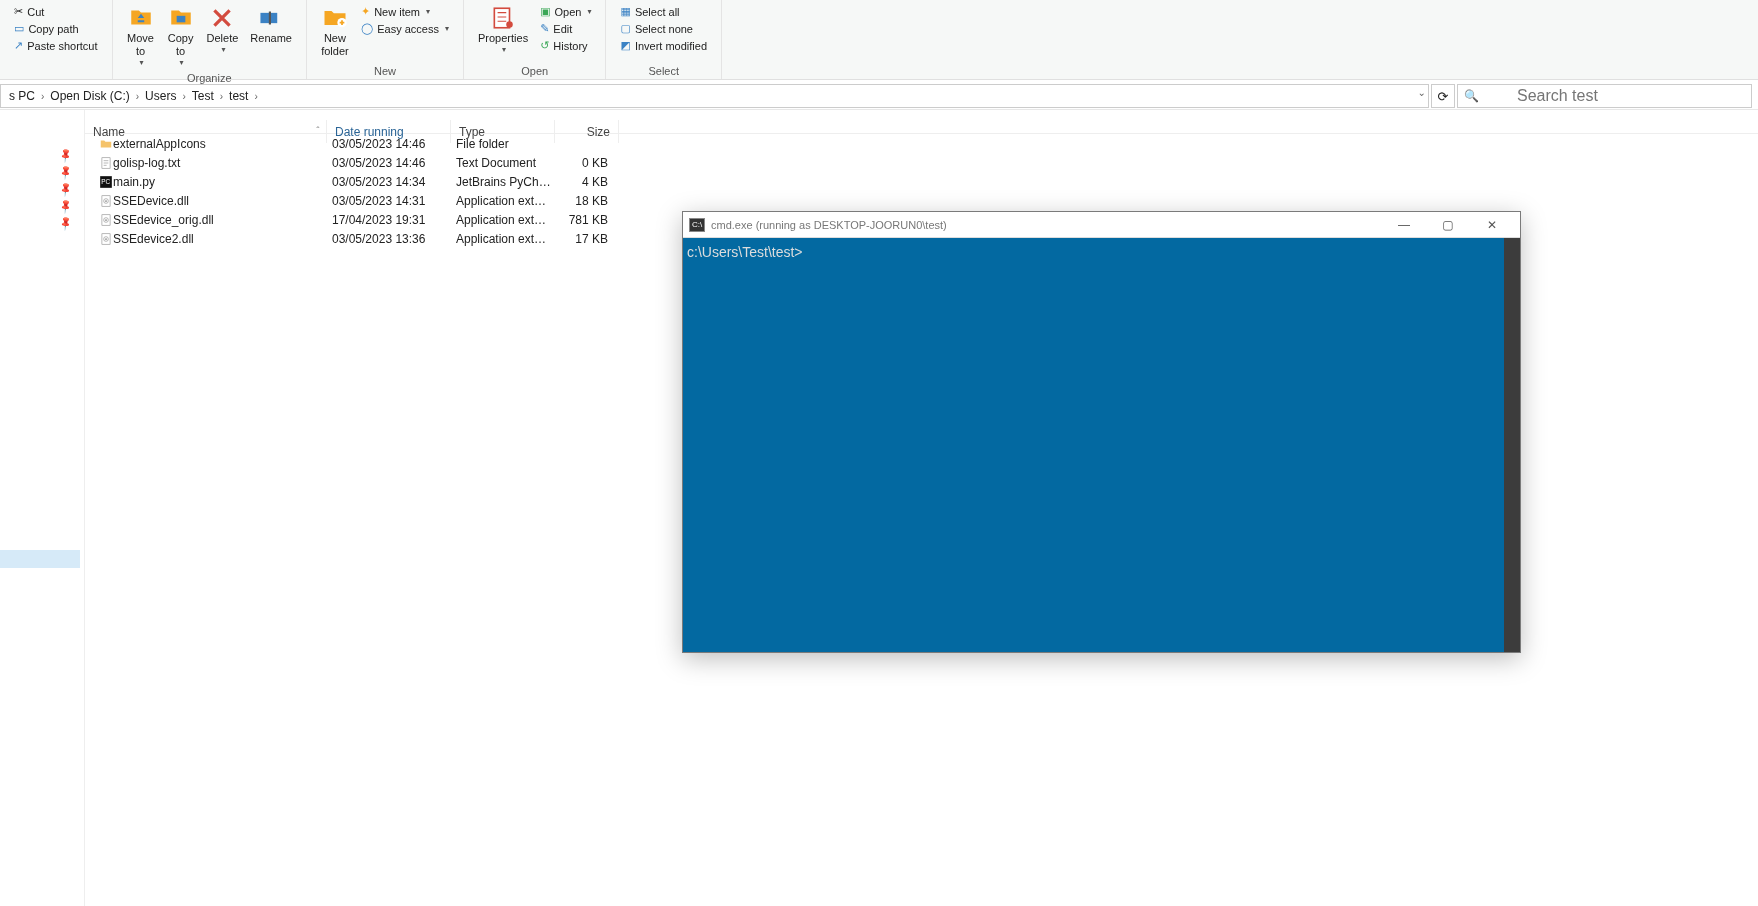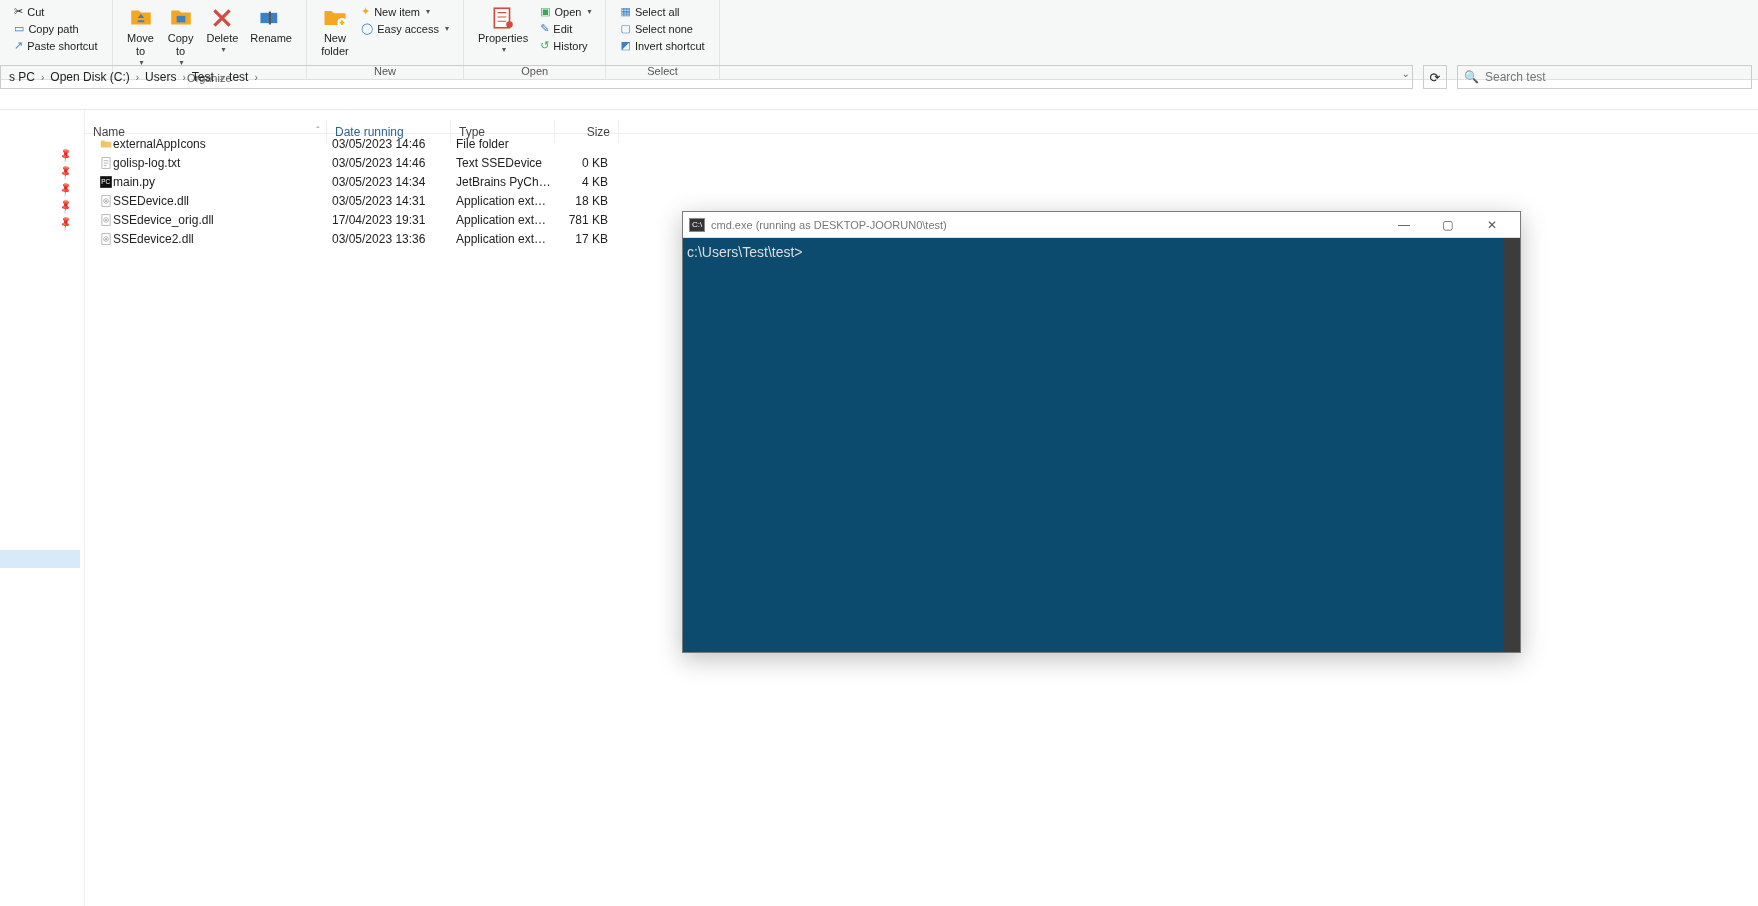--- a/index.html
+++ b/index.html
@@ -11,29 +11,29 @@
 .ribbon-group-body { display: flex; align-items: flex-start; flex: 1; padding-top: 2px; }
 .ribbon-group-title { font-size: 11px; color: #555; padding: 2px 0; }
 .ribbon-small-list { display: flex; flex-direction: column; gap: 2px; padding: 2px 4px; }
 .ribbon-small-item { display: flex; align-items: center; gap: 4px; font-size: 11px; padding: 1px 2px; cursor: default; white-space: nowrap; }
 .ribbon-big-btn { display: flex; flex-direction: column; align-items: center; justify-content: flex-start; padding: 2px 6px; font-size: 11px; text-align: center; line-height: 1.2; cursor: default; min-width: 40px; }
 .ribbon-big-btn .biglabel { margin-top: 0; }
 .ribbon-big-icon { width: 28px; height: 28px; display: flex; align-items: center; justify-content: center; }
 .drop-arrow { font-size: 8px; color: #555; margin-left: 2px; }
 
 
-.addr-row { height: 30px; display: flex; align-items: flex-end; padding: 4px 6px 20px 0; gap: 10px; border-bottom: 1px solid #e8e8e8; }
+.addr-row { height: 30px; display: flex; align-items: flex-start; padding: 4px 6px 20px 0; gap: 2px; border-bottom: 1px solid #e8e8e8; }
 .breadcrumb-box { flex: 1; border: 1px solid #ccc; height: 24px; display: flex; align-items: center; padding: 0 4px; font-size: 12px; position: relative; }
 .breadcrumb-box .crumbs { display: flex; align-items: center; gap: 2px; }
 .crumb { padding: 0 4px; cursor: default; }
 .crumb-sep { font-size: 10px; color: #666; }
 .bc-drop { position: absolute; right: 2px; top: 2px; font-size: 10px; color: #666; cursor: default; }
 .refresh-btn { width: 24px; height: 24px; border: 1px solid #ccc; display: flex; align-items: center; justify-content: center; font-size: 13px; cursor: default; }
 .search-box { width: 295px; height: 24px; border: 1px solid #ccc; display: flex; align-items: center; padding: 0 6px; gap: 6px; color: #888; font-size: 12px; }
-.search-box input { border: none; outline: none; flex: 1; font-size: 12px; color: #333; background: transparent; }
+.search-box input { border: none; outline: none; flex: 1; font-size: 16px; color: #333; background: transparent; margin-left: 32px; }
 
 
 .main { position: relative; display: flex; height: calc(906px - 80px - 30px); }
 .sidebar { width: 85px; border-right: 1px solid #eee; position: relative; }
 .pin-col { position: absolute; left: 60px; top: 40px; display: flex; flex-direction: column; gap: 6px; }
 .pin { font-size: 10px; color: #999; transform: rotate(-40deg); }
 .side-selected { position: absolute; left: 0; bottom: 338px; width: 80px; height: 18px; background: #d6eaf8; }
 
 .file-pane { flex: 1; position: relative; }
 .col-headers { display: flex; align-items: center; height: 24px; border-bottom: 1px solid #eee; font-size: 12px; color: #444; }
@@ -51,21 +51,21 @@
 .file-row .c-type { width: 104px; padding-left: 8px; white-space: nowrap; overflow: hidden; text-overflow: ellipsis; }
 .file-row .c-size { width: 64px; text-align: right; padding-right: 8px; }
 .file-icon { width: 14px; height: 14px; display: inline-flex; align-items: center; justify-content: center; font-size: 12px; }
 
 
 .cmd-window { position: absolute; left: 682px; top: 211px; width: 839px; height: 442px; border: 1px solid #7a7a7a; background: #fff; box-shadow: 0 6px 24px rgba(0,0,0,.25); display: flex; flex-direction: column; }
 .cmd-title { height: 26px; background: #fff; display: flex; align-items: center; padding: 0 6px; font-size: 11px; color: #777; border-bottom: 1px solid #ddd; }
 .cmd-title .cmd-icon { width: 16px; height: 14px; background: #333; color: #fff; font-size: 8px; display: flex; align-items: center; justify-content: center; margin-right: 6px; border: 1px solid #888; }
 .cmd-ctrl { margin-left: auto; display: flex; }
 .cmd-ctrl div { width: 44px; height: 26px; display: flex; align-items: center; justify-content: center; color: #555; font-size: 12px; cursor: default; }
-.cmd-body { flex: 1; background: #0c4a6e; color: #ddd; font-family: Consolas, 'Courier New', monospace; font-size: 14px; padding: 6px 4px; white-space: pre; position: relative; }
+.cmd-body { flex: 1; background: #0369a1; color: #ddd; font-family: Consolas, 'Courier New', monospace; font-size: 14px; padding: 6px 4px; white-space: pre; position: relative; }
 .cmd-scroll { position: absolute; right: 0; top: 0; width: 16px; height: 100%; background: #1b1b1b; display: flex; flex-direction: column; }
 .cmd-scroll .thumb { width: 100%; height: 100%; background: #3c3c3c; }
 
 
 .ico-blue { fill: #3b82c4; }
 .ico-orange { fill: #f5a623; }
 .ico-red { fill: #d34b3e; }
 </style>
 </head>
 <body>
@@ -205,21 +205,21 @@
         <div class="ribbon-small-item">
           <span style="color:#3b82c4">▦</span>
           <span>Select all</span>
         </div>
         <div class="ribbon-small-item">
           <span style="color:#3b82c4">▢</span>
           <span>Select none</span>
         </div>
         <div class="ribbon-small-item">
           <span style="color:#3b82c4">◩</span>
-          <span>Invert shortcut</span>
+          <span>Invert modified</span>
         </div>
       </div>
     </div>
     <div class="ribbon-group-title">Select</div>
   </div>
 </div>
 
 <div class="addr-row">
   <div class="breadcrumb-box">
     <div class="crumbs" id="crumbs">
@@ -291,21 +291,21 @@
           <div class="c-name">
             <span class="file-icon">
               <svg width="14" height="14" viewBox="0 0 24 24">
                 <rect x="5" y="3" width="14" height="18" fill="#fff" stroke="#888"></rect>
                 <path stroke="#888" d="M8 8h8M8 12h8M8 16h5"></path>
               </svg>
             </span>
             <span>golisp-log.txt</span>
           </div>
           <div class="c-date">03/05/2023 14:46</div>
-          <div class="c-type">Text SSEDevice</div>
+          <div class="c-type">Text Document</div>
           <div class="c-size">0 KB</div>
         </div>
         <div class="file-row">
           <div class="c-name">
             <span class="file-icon">
               <svg width="14" height="14" viewBox="0 0 24 24">
                 <rect x="2" y="2" width="20" height="20" fill="#111"></rect>
                 <text x="4" y="16" font-size="11" fill="#fff" font-family="monospace">PC</text>
               </svg>
             </span>

